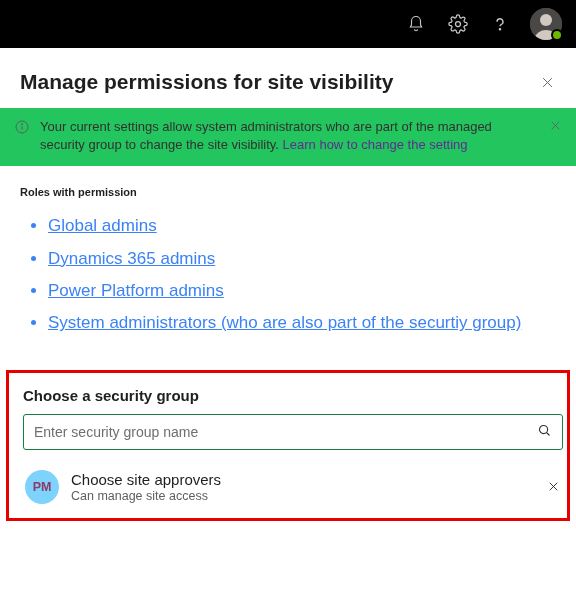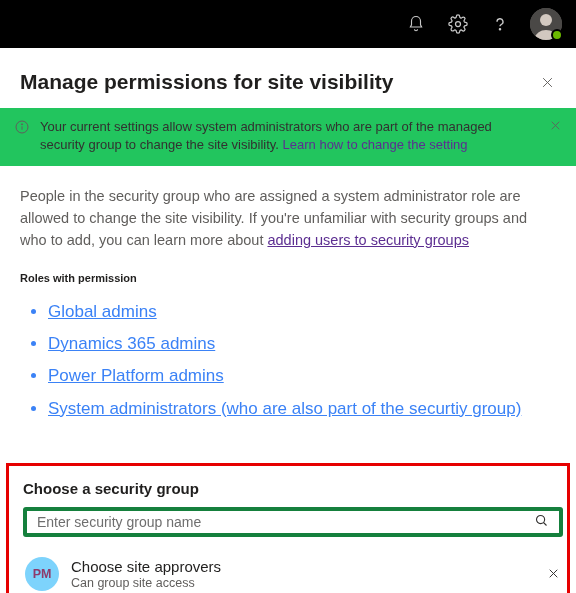--- a/index.html
+++ b/index.html
@@ -101,36 +101,36 @@
       margin-bottom: 8px;
     }
     .roles-list li {
       font-size: 17px;
       color: #3b82f6;
       line-height: 1.9;
       text-decoration: underline;
     }
     .highlight-box {
       border: 3px solid #e60000;
-      margin: 20px 6px 6px 6px;
+      margin: 12px 6px 6px 6px;
       padding: 14px 4px 10px 14px;
     }
     .choose-label {
       font-size: 15px;
       font-weight: 700;
       margin-bottom: 10px;
       color: #201f1e;
     }
     .search-row {
       display: flex;
       align-items: center;
-      border: 4px solid #15803d;
+      border: 1px solid #15803d;
       border-radius: 3px;
       padding: 0 10px;
-      height: 30px;
+      height: 36px;
       margin-bottom: 16px;
     }
     .search-row input {
       flex: 1 1 auto;
       border: none;
       outline: none;
       font-size: 14px;
       color: #323130;
       background: transparent;
     }
@@ -214,23 +214,20 @@
     <span>Your current settings allow system administrators who are part of the managed security group to change the site visibility. </span><a href="#">Learn how to change the setting</a>
   </span>
   <span class="dismiss">
     <svg width="13" height="13" viewBox="0 0 24 24" fill="none" stroke="currentColor" stroke-width="1.6">
         <path d="M5 5l14 14M19 5L5 19"></path>
       </svg>
   </span>
 </div>
 
 <div class="body">
-  <p class="intro">
-    <span>People in the security group who are assigned a system administrator role are allowed to change the site visibility. If you're unfamiliar with security groups and who to add, you can learn more about </span><a href="#">adding users to security groups</a>
-  </p>
 
   <div class="section-heading">Roles with permission</div>
   <ul class="roles-list">
     <li>Global admins</li>
     <li>Dynamics 365 admins</li>
     <li>Power Platform admins</li>
     <li>System administrators (who are also part of the securtiy group)</li>
   </ul>
 </div>
 
@@ -242,21 +239,21 @@
       <svg width="15" height="15" viewBox="0 0 24 24" fill="none" stroke="currentColor" stroke-width="1.8">
           <circle cx="10.5" cy="10.5" r="6.5"></circle>
           <line x1="20" y1="20" x2="15.2" y2="15.2"></line>
         </svg>
     </span>
   </div>
   <div class="group-row">
     <div class="group-avatar">PM</div>
     <div class="group-info">
       <div class="group-name">Choose site approvers</div>
-      <div class="group-sub">Can group site access</div>
+      <div class="group-sub">Can manage site access</div>
     </div>
     <div class="group-remove">
       <svg width="13" height="13" viewBox="0 0 24 24" fill="none" stroke="currentColor" stroke-width="1.8">
           <path d="M5 5l14 14M19 5L5 19"></path>
         </svg>
     </div>
   </div>
 </div>
 
 </body></html>

